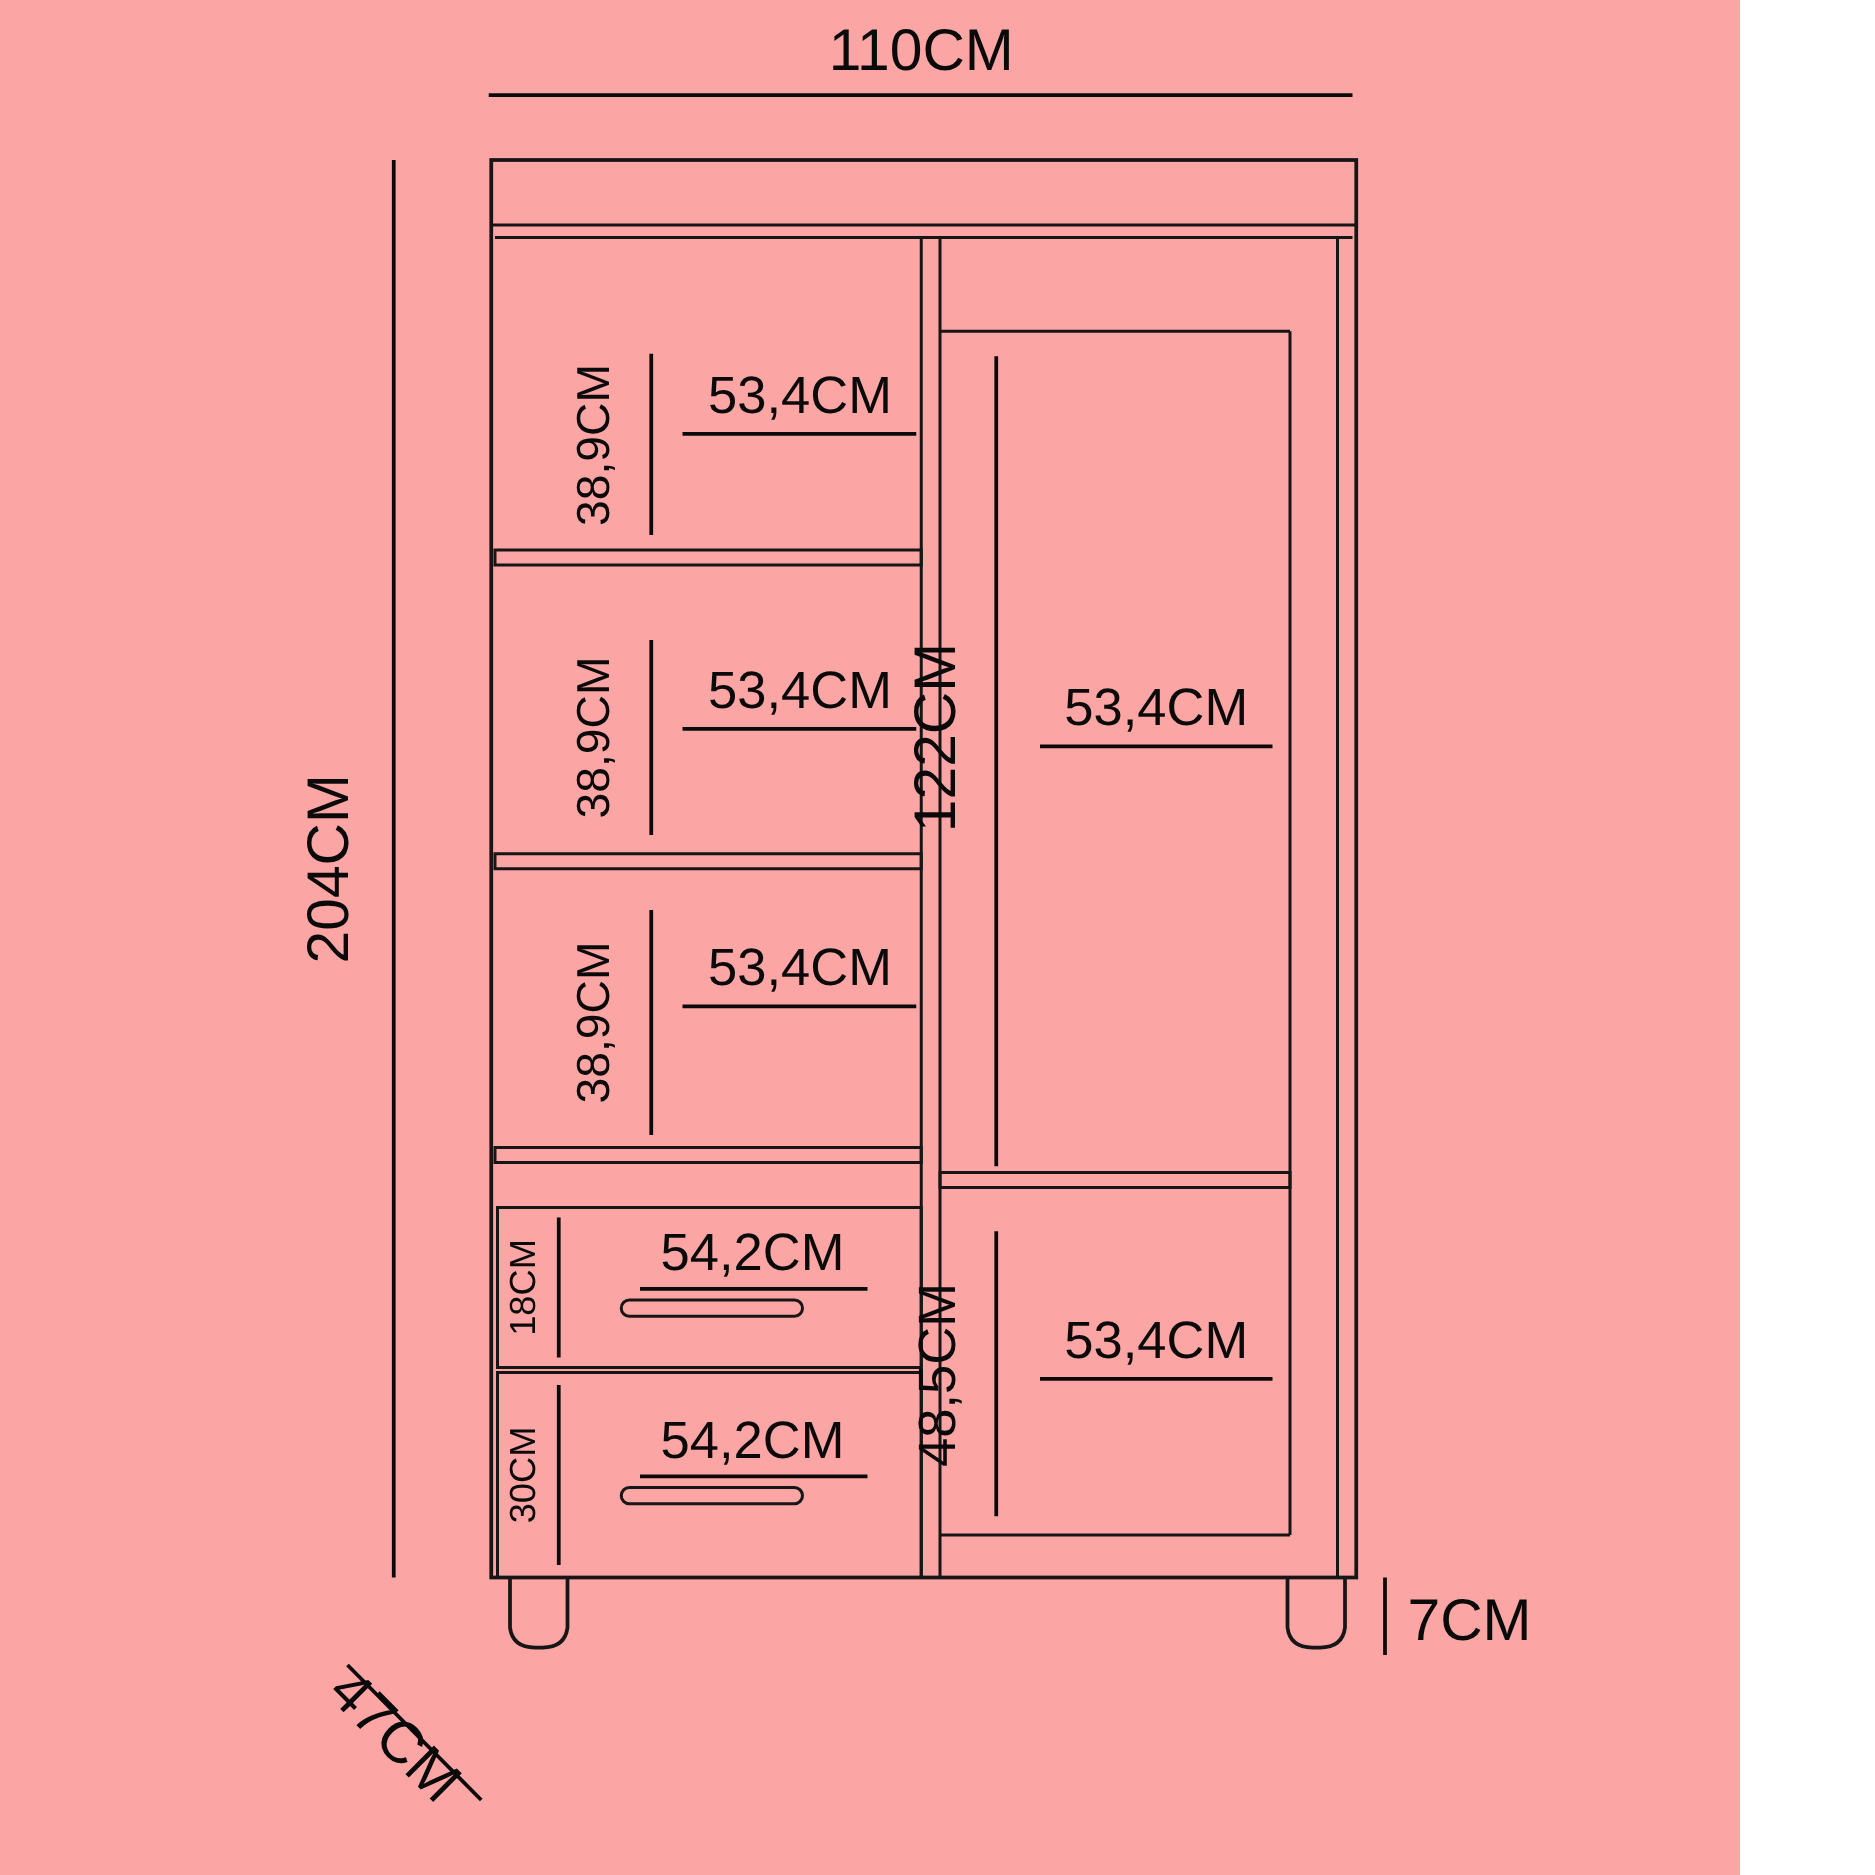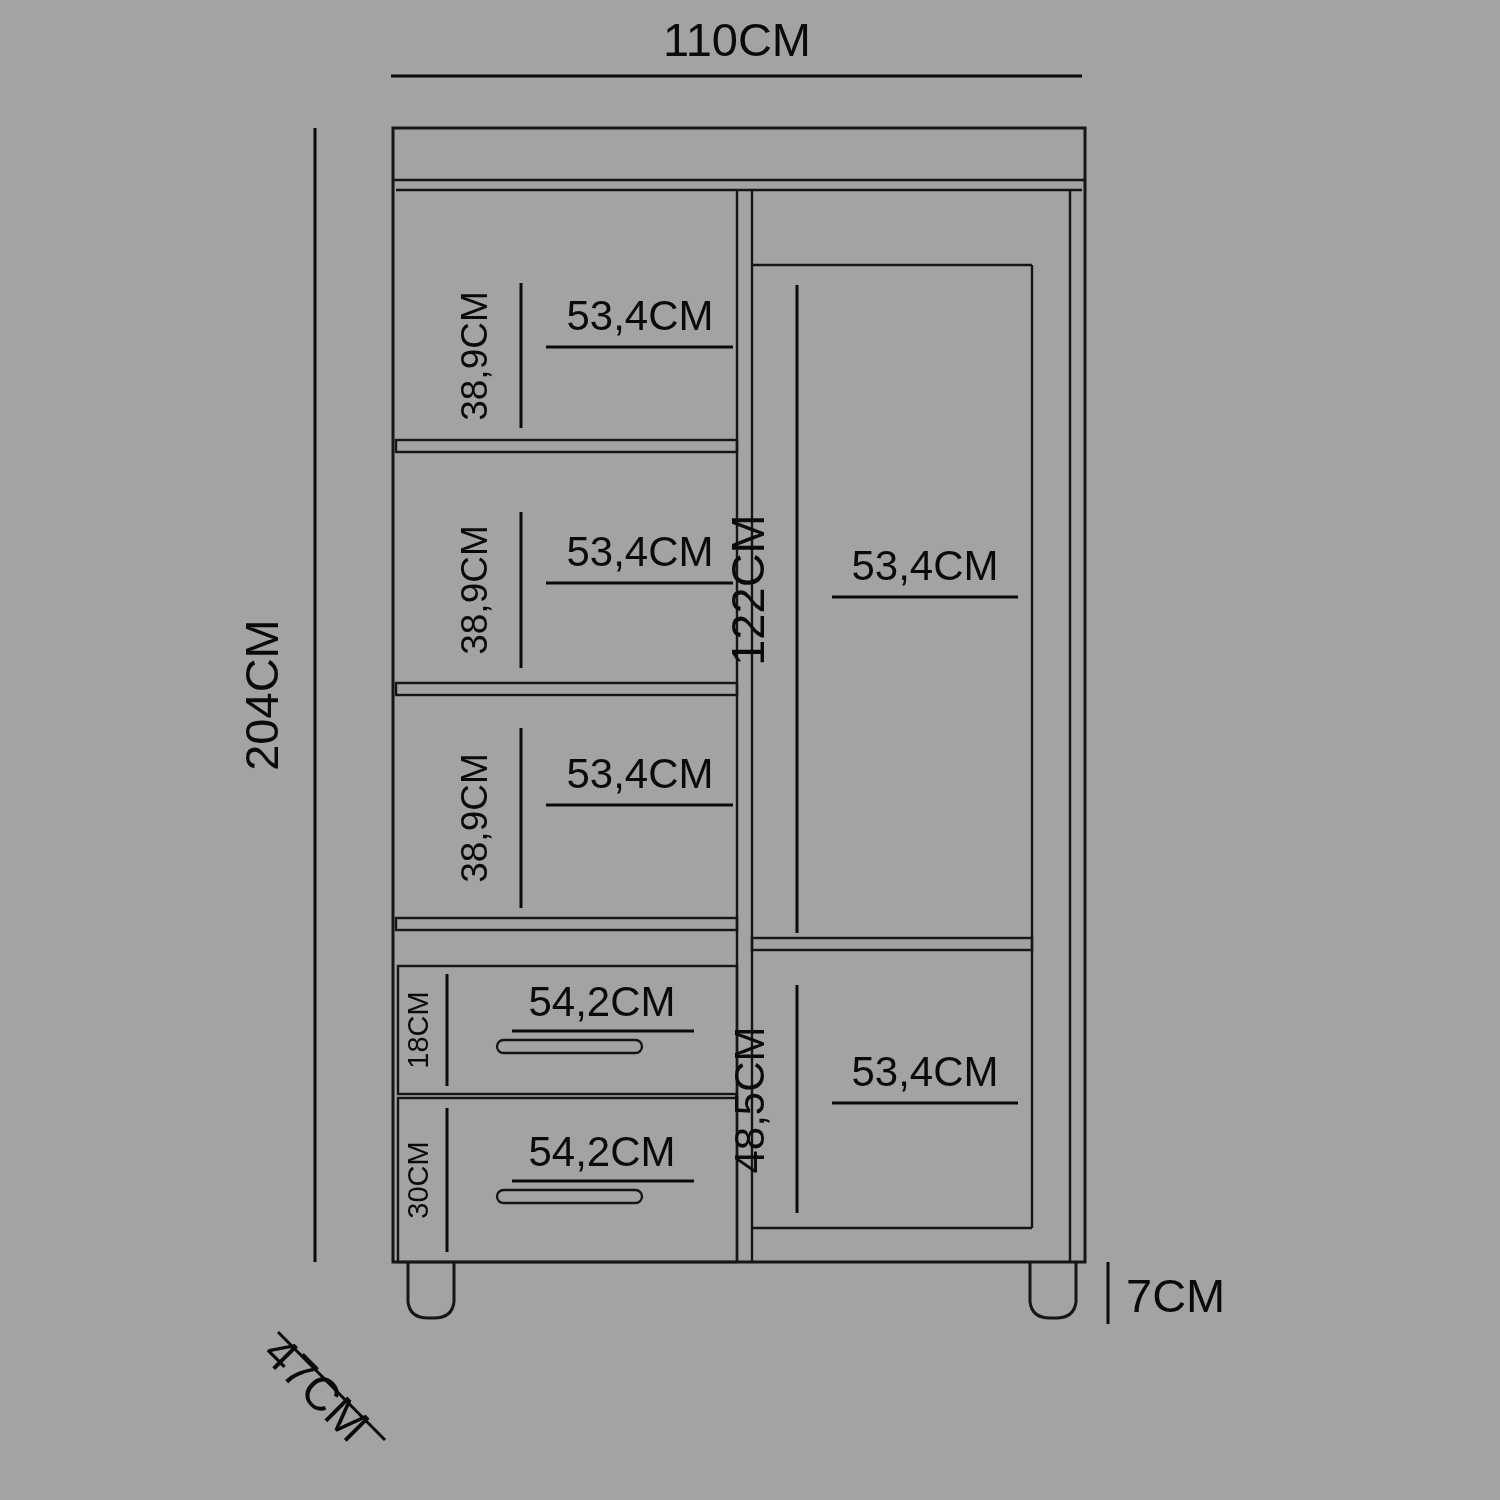--- a/index.html
+++ b/index.html
@@ -1,16 +1,16 @@
 <!DOCTYPE html>
 <html><head>
 <meta charset="utf-8">
 <style>
   html,body{margin:0;padding:0;background:#fff;}
-  .stage{position:relative;width:1500px;height:1500px;background:#a3a3a3;overflow:hidden;}
+  .stage{position:relative;width:1392px;height:1500px;background:#fca5a5;overflow:hidden;}
   svg{display:block;}
   .t{font-family:"Liberation Sans","DejaVu Sans",sans-serif;fill:#0a0a0a;}
   .t-xl{font-size:47px;}
   .t-lg{font-size:42px;}
   .t-md{font-size:37px;}
   .t-sm{font-size:29px;}
   .s{stroke:#161616;fill:none;}
   .w3{stroke-width:3;}
   .w2{stroke-width:2.4;}
   .dim{stroke:#0a0a0a;fill:none;stroke-width:3;}

